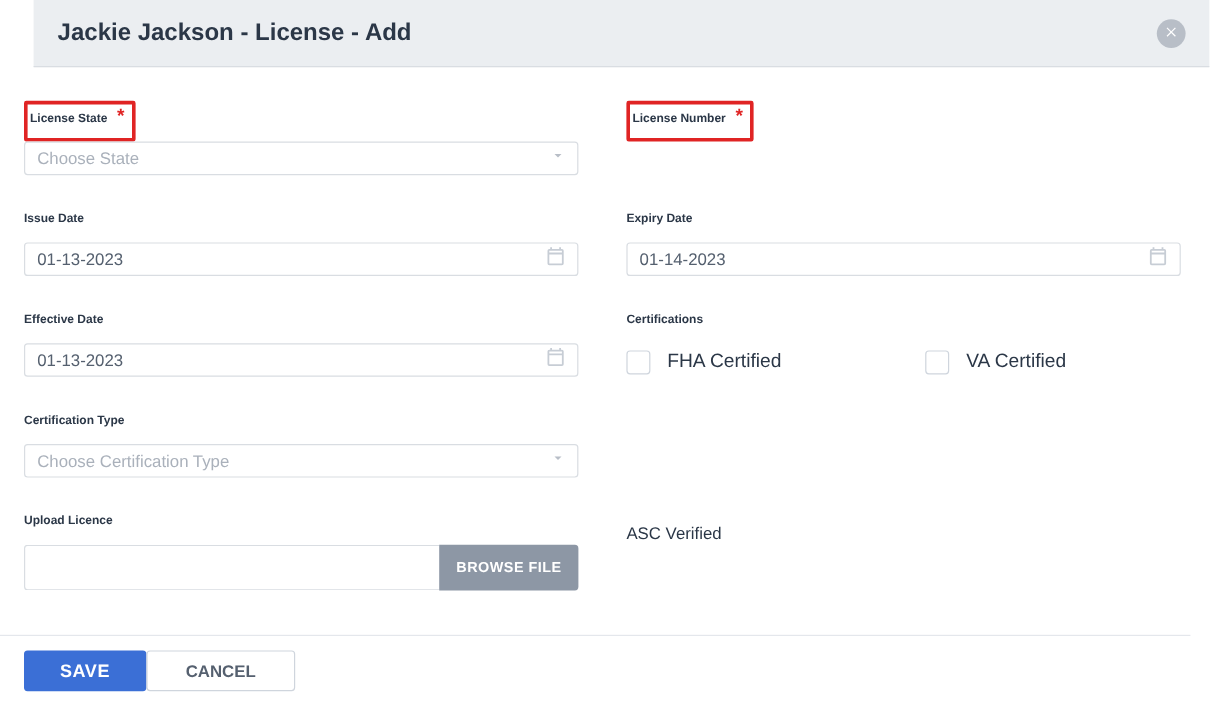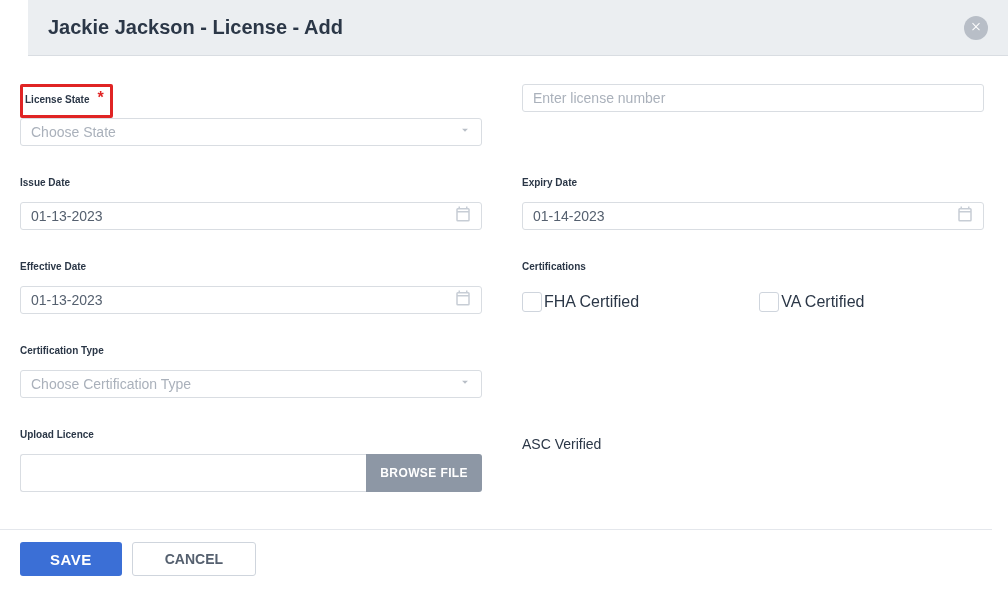--- a/index.html
+++ b/index.html
@@ -42,40 +42,40 @@
   }
   .input::placeholder { color:#aab1bb; }
   .select-wrap, .date-wrap { position:relative; }
   .select-wrap .chev, .date-wrap .cal {
     position:absolute; right:10px; top:50%; transform:translateY(-50%);
     color:#b8bec7; pointer-events:none;
   }
   .chev svg { width:14px; height:14px; fill:#b8bec7; }
   .cal svg { width:18px; height:18px; fill:#c7cdd5; }
   .check-row { display:flex; gap: 120px; padding-top:6px;}
-  .check-item { display:flex; align-items:center; gap:2px; }
+  .check-item { display:flex; align-items:center; gap:14px; }
   .chk {
     width:20px; height:20px; border:1px solid #cfd5dd; border-radius:3px; background:#fff;
     cursor:pointer;
   }
   .upload-row { display:flex; }
   .upload-input {
     flex:1; height:38px; border:1px solid #d9dde2; border-right:none;
     border-radius:3px 0 0 3px; background:#fff; padding:0 10px; font-size:14px;
   }
   .browse-btn {
     height:38px; padding:0 14px; background:#8d97a5; color:#fff;
     border:none; border-radius:0 3px 3px 0; font-size:12px; font-weight:700;
     letter-spacing:0.4px; cursor:pointer;
   }
   .footer {
     position: absolute; bottom: 0; left: 0; right: 16px;
     border-top: 1px solid #e4e7ec;
     padding: 12px 20px 16px 20px;
-    display:flex; gap:10px;
+    display:flex; 
     background:#fff;
   }
   .btn-save {
     background:#3b6fd6; color:#fff; border:none; border-radius:3px;
     font-weight:700; font-size:15px; letter-spacing:0.5px;
     padding: 8px 30px; cursor:pointer;
   }
   .btn-cancel {
     background:#fff; color:#55606f; border:1px solid #cfd5dd; border-radius:3px;
     font-weight:600; font-size:14px;
@@ -109,21 +109,25 @@
       <div class="select-wrap">
         <input class="input" readonly="" placeholder="Choose State" style="">
         <span class="chev">
           <svg viewBox="0 0 24 24">
               <path d="M7 10l5 5 5-5z"></path>
             </svg>
         </span>
       </div>
     </div>
     <div class="col">
-      <input class="input" placeholder="Enter license number" style="">
+      <div class="label-wrap">
+        <span class="highlighted">
+          <span class="field-label">License Number</span><span class="req">*</span>
+        </span>
+      </div>
     </div>
   </div>
 
   <div class="row">
     <div class="col">
       <div class="label-wrap nohl">
         <span class="field-label">Issue Date</span>
       </div>
       <div class="date-wrap">
         <input class="input" value="01-13-2023" style="">

